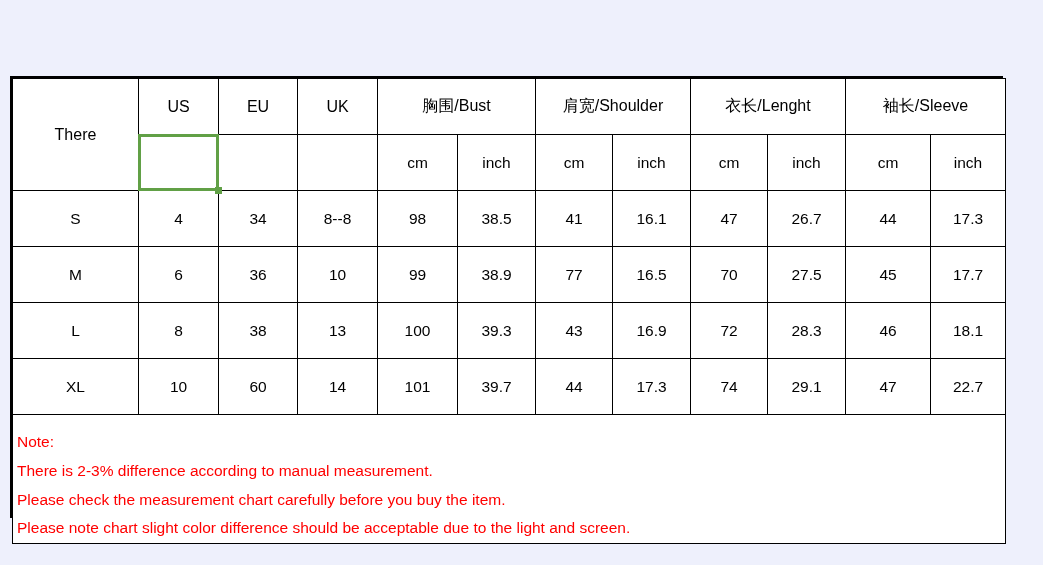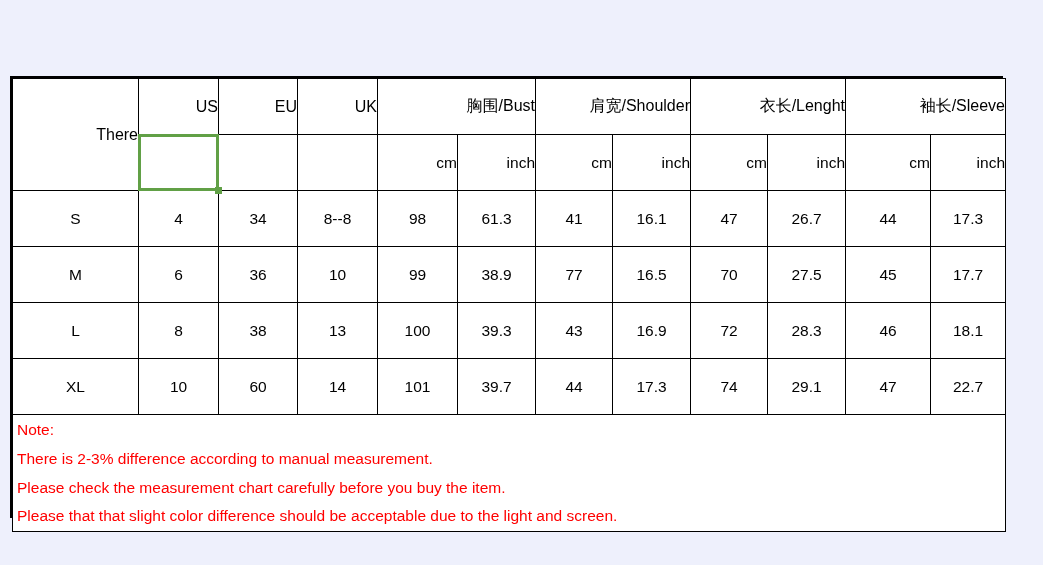--- a/index.html
+++ b/index.html
@@ -53,21 +53,20 @@
   col.c-scm    { width: 77px;  }
   col.c-sinch  { width: 78px;  }
   col.c-lcm    { width: 77px;  }
   col.c-linch  { width: 78px;  }
   col.c-vcm    { width: 85px;  }
   col.c-vinch  { width: 75px;  }
 
   tr.hdr-group td,
   tr.hdr-unit td {
     height: 55px;
-    text-align: right;
   }
   tr.data-row td {
     height: 55px;
   }
 
   .grp-label {
     font-size: 16px;
   }
 
   
@@ -92,21 +91,21 @@
     height: 7px;
     background: #61a046;
     pointer-events: none;
   }
 
   tr.note-row td {
     height: 112px;
     border: 1px solid #000000;
     text-align: left;
     vertical-align: top;
-    padding: 1px 0 0 4px;
+    padding: 13px 0 0 4px;
   }
   .note-block {
     color: #ff0000;
     font-size: 15.5px;
     line-height: 1.86;
     text-align: left;
     white-space: nowrap;
   }
   .note-line {
     display: block;
@@ -196,21 +195,21 @@
           <span>inch</span>
         </td>
       </tr>
 
       <tr class="data-row">
         <td>S</td>
         <td>4</td>
         <td>34</td>
         <td>8--8</td>
         <td>98</td>
-        <td>61.3</td>
+        <td>38.5</td>
         <td>41</td>
         <td>16.1</td>
         <td>47</td>
         <td>26.7</td>
         <td>44</td>
         <td>17.3</td>
       </tr>
 
       <tr class="data-row">
         <td>M</td>
@@ -256,19 +255,19 @@
         <td>47</td>
         <td>22.7</td>
       </tr>
 
       <tr class="note-row">
         <td colspan="12">
           <div class="note-block">
             <span class="note-line">Note:</span>
             <span class="note-line">There is 2-3%  difference according to manual measurement.</span>
             <span class="note-line">Please check the measurement chart carefully before you buy the item.</span>
-            <span class="note-line">Please that that slight color difference should be acceptable due to the light and screen.</span>
+            <span class="note-line">Please note chart slight color difference should be acceptable due to the light and screen.</span>
           </div>
         </td>
       </tr>
     </tbody>
   </table>
 </div>
 
 </body></html>

